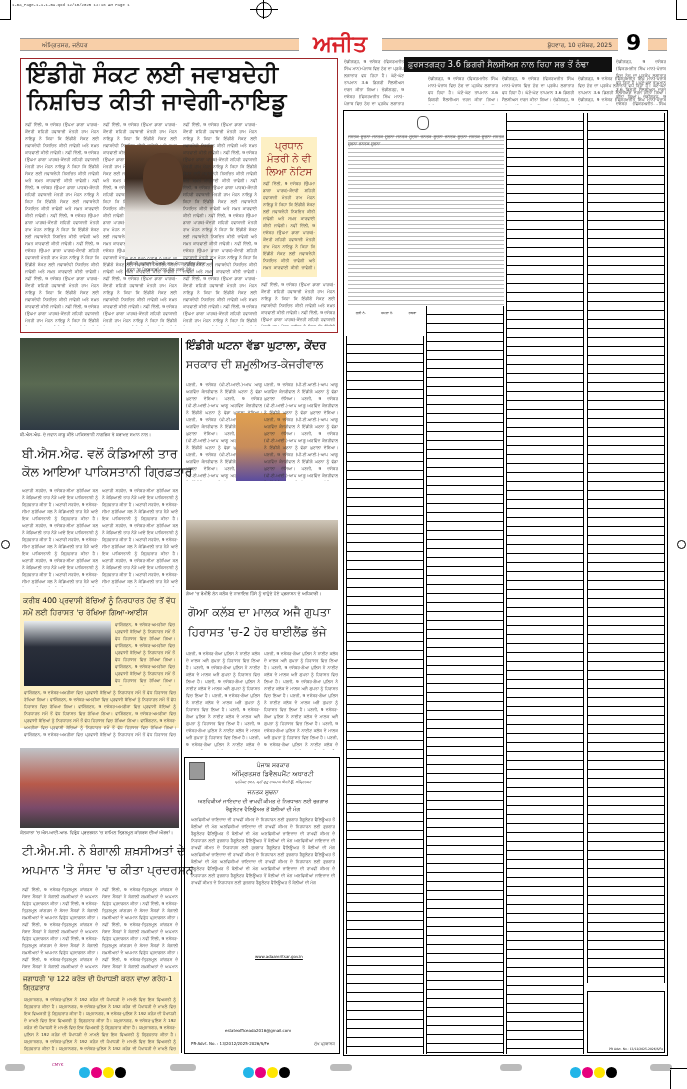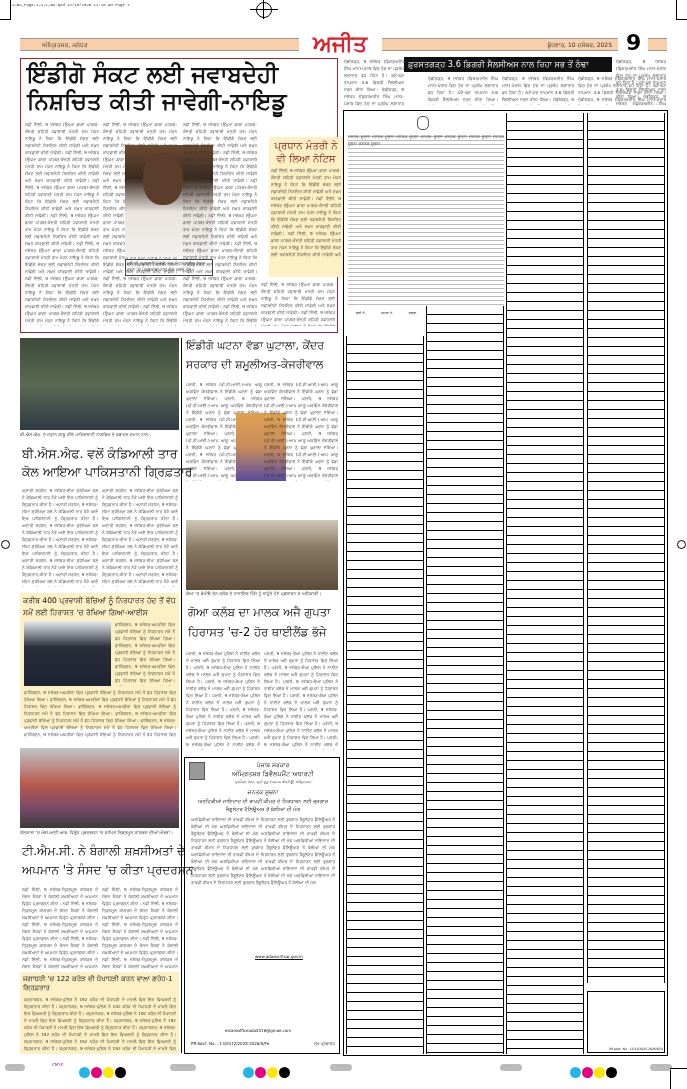--- a/index.html
+++ b/index.html
@@ -46,21 +46,21 @@
 <div class="abs headline-box" style="left:20px;top:58px;width:318px;height:275px;">
   <div class="hl" style="position:absolute;left:6px;top:29px;font-size:23px;">ਨਿਸ਼ਚਿਤ ਕੀਤੀ ਜਾਵੇਗੀ-ਨਾਇਡੂ</div>
   <div class="hl" style="position:absolute;left:6px;top:2px;font-size:23px;">ਇੰਡੀਗੋ ਸੰਕਟ ਲਈ ਜਵਾਬਦੇਹੀ</div>
   <div class="body-text" style="position:absolute;left:4px;top:62px;width:74px;height:205px;">ਨਵੀਂ ਦਿੱਲੀ, 9 ਦਸੰਬਰ (ਉਪਮਾ ਡਾਗਾ ਪਾਰਥ)-ਕੇਂਦਰੀ ਸ਼ਹਿਰੀ ਹਵਾਬਾਜ਼ੀ ਮੰਤਰੀ ਰਾਮ ਮੋਹਨ ਨਾਇਡੂ ਨੇ ਕਿਹਾ ਕਿ ਇੰਡੀਗੋ ਸੰਕਟ ਲਈ ਜਵਾਬਦੇਹੀ ਨਿਸ਼ਚਿਤ ਕੀਤੀ ਜਾਵੇਗੀ ਅਤੇ ਸਖ਼ਤ ਕਾਰਵਾਈ ਕੀਤੀ ਜਾਵੇਗੀ। ਨਵੀਂ ਦਿੱਲੀ, 9 ਦਸੰਬਰ (ਉਪਮਾ ਡਾਗਾ ਪਾਰਥ)-ਕੇਂਦਰੀ ਸ਼ਹਿਰੀ ਹਵਾਬਾਜ਼ੀ ਮੰਤਰੀ ਰਾਮ ਮੋਹਨ ਨਾਇਡੂ ਨੇ ਕਿਹਾ ਕਿ ਇੰਡੀਗੋ ਸੰਕਟ ਲਈ ਜਵਾਬਦੇਹੀ ਨਿਸ਼ਚਿਤ ਕੀਤੀ ਜਾਵੇਗੀ ਅਤੇ ਸਖ਼ਤ ਕਾਰਵਾਈ ਕੀਤੀ ਜਾਵੇਗੀ। ਨਵੀਂ ਦਿੱਲੀ, 9 ਦਸੰਬਰ (ਉਪਮਾ ਡਾਗਾ ਪਾਰਥ)-ਕੇਂਦਰੀ ਸ਼ਹਿਰੀ ਹਵਾਬਾਜ਼ੀ ਮੰਤਰੀ ਰਾਮ ਮੋਹਨ ਨਾਇਡੂ ਨੇ ਕਿਹਾ ਕਿ ਇੰਡੀਗੋ ਸੰਕਟ ਲਈ ਜਵਾਬਦੇਹੀ ਨਿਸ਼ਚਿਤ ਕੀਤੀ ਜਾਵੇਗੀ ਅਤੇ ਸਖ਼ਤ ਕਾਰਵਾਈ ਕੀਤੀ ਜਾਵੇਗੀ। ਨਵੀਂ ਦਿੱਲੀ, 9 ਦਸੰਬਰ (ਉਪਮਾ ਡਾਗਾ ਪਾਰਥ)-ਕੇਂਦਰੀ ਸ਼ਹਿਰੀ ਹਵਾਬਾਜ਼ੀ ਮੰਤਰੀ ਰਾਮ ਮੋਹਨ ਨਾਇਡੂ ਨੇ ਕਿਹਾ ਕਿ ਇੰਡੀਗੋ ਸੰਕਟ ਲਈ ਜਵਾਬਦੇਹੀ ਨਿਸ਼ਚਿਤ ਕੀਤੀ ਜਾਵੇਗੀ ਅਤੇ ਸਖ਼ਤ ਕਾਰਵਾਈ ਕੀਤੀ ਜਾਵੇਗੀ। ਨਵੀਂ ਦਿੱਲੀ, 9 ਦਸੰਬਰ (ਉਪਮਾ ਡਾਗਾ ਪਾਰਥ)-ਕੇਂਦਰੀ ਸ਼ਹਿਰੀ ਹਵਾਬਾਜ਼ੀ ਮੰਤਰੀ ਰਾਮ ਮੋਹਨ ਨਾਇਡੂ ਨੇ ਕਿਹਾ ਕਿ ਇੰਡੀਗੋ ਸੰਕਟ ਲਈ ਜਵਾਬਦੇਹੀ ਨਿਸ਼ਚਿਤ ਕੀਤੀ ਜਾਵੇਗੀ ਅਤੇ ਸਖ਼ਤ ਕਾਰਵਾਈ ਕੀਤੀ ਜਾਵੇਗੀ। ਨਵੀਂ ਦਿੱਲੀ, 9 ਦਸੰਬਰ (ਉਪਮਾ ਡਾਗਾ ਪਾਰਥ)-ਕੇਂਦਰੀ ਸ਼ਹਿਰੀ ਹਵਾਬਾਜ਼ੀ ਮੰਤਰੀ ਰਾਮ ਮੋਹਨ ਨਾਇਡੂ ਨੇ ਕਿਹਾ ਕਿ ਇੰਡੀਗੋ ਸੰਕਟ ਲਈ ਜਵਾਬਦੇਹੀ ਨਿਸ਼ਚਿਤ ਕੀਤੀ ਜਾਵੇਗੀ ਅਤੇ ਸਖ਼ਤ ਕਾਰਵਾਈ ਕੀਤੀ ਜਾਵੇਗੀ। ਨਵੀਂ ਦਿੱਲੀ, 9 ਦਸੰਬਰ (ਉਪਮਾ ਡਾਗਾ ਪਾਰਥ)-ਕੇਂਦਰੀ ਸ਼ਹਿਰੀ ਹਵਾਬਾਜ਼ੀ ਮੰਤਰੀ ਰਾਮ ਮੋਹਨ ਨਾਇਡੂ ਨੇ ਕਿਹਾ ਕਿ ਇੰਡੀਗੋ ਸੰਕਟ ਲਈ ਜਵਾਬਦੇਹੀ ਨਿਸ਼ਚਿਤ ਕੀਤੀ ਜਾਵੇਗੀ ਅਤੇ ਸਖ਼ਤ ਕਾਰਵਾਈ ਕੀਤੀ ਜਾਵੇਗੀ। ਨਵੀਂ ਦਿੱਲੀ, 9 ਦਸੰਬਰ (ਉਪਮਾ ਡਾਗਾ ਪਾਰਥ)-ਕੇਂਦਰੀ ਸ਼ਹਿਰੀ ਹਵਾਬਾਜ਼ੀ ਮੰਤਰੀ ਰਾਮ ਮੋਹਨ ਨਾਇਡੂ ਨੇ ਕਿਹਾ ਕਿ ਇੰਡੀਗੋ ਸੰਕਟ ਲਈ ਜਵਾਬਦੇਹੀ ਨਿਸ਼ਚਿਤ ਕੀਤੀ ਜਾਵੇਗੀ ਅਤੇ ਸਖ਼ਤ ਕਾਰਵਾਈ ਕੀਤੀ ਜਾਵੇਗੀ। </div>
   <div class="body-text" style="position:absolute;left:82px;top:62px;width:74px;height:205px;">ਨਵੀਂ ਦਿੱਲੀ, 9 ਦਸੰਬਰ (ਉਪਮਾ ਡਾਗਾ ਪਾਰਥ)-ਕੇਂਦਰੀ ਸ਼ਹਿਰੀ ਹਵਾਬਾਜ਼ੀ ਮੰਤਰੀ ਰਾਮ ਮੋਹਨ ਨਾਇਡੂ ਨੇ ਕਿਹਾ ਕਿ ਇੰਡੀਗੋ ਸੰਕਟ ਲਈ ਜਵਾਬਦੇਹੀ ਨਿਸ਼ਚਿਤ ਕੀਤੀ ਜਾਵੇਗੀ ਅਤੇ ਸਖ਼ਤ ਕਾਰਵਾਈ ਕੀਤੀ ਜਾਵੇਗੀ। ਨਵੀਂ ਦਿੱਲੀ, 9 ਦਸੰਬਰ (ਉਪਮਾ ਡਾਗਾ ਪਾਰਥ)-ਕੇਂਦਰੀ ਸ਼ਹਿਰੀ ਹਵਾਬਾਜ਼ੀ ਮੰਤਰੀ ਰਾਮ ਮੋਹਨ ਨਾਇਡੂ ਨੇ ਕਿਹਾ ਕਿ ਇੰਡੀਗੋ ਸੰਕਟ ਲਈ ਜਵਾਬਦੇਹੀ ਨਿਸ਼ਚਿਤ ਕੀਤੀ ਜਾਵੇਗੀ ਅਤੇ ਸਖ਼ਤ ਕਾਰਵਾਈ ਕੀਤੀ ਜਾਵੇਗੀ। ਨਵੀਂ ਦਿੱਲੀ, 9 ਦਸੰਬਰ (ਉਪਮਾ ਡਾਗਾ ਪਾਰਥ)-ਕੇਂਦਰੀ ਸ਼ਹਿਰੀ ਹਵਾਬਾਜ਼ੀ ਮੰਤਰੀ ਰਾਮ ਮੋਹਨ ਨਾਇਡੂ ਨੇ ਕਿਹਾ ਕਿ ਇੰਡੀਗੋ ਸੰਕਟ ਲਈ ਜਵਾਬਦੇਹੀ ਨਿਸ਼ਚਿਤ ਕੀਤੀ ਜਾਵੇਗੀ ਅਤੇ ਸਖ਼ਤ ਕਾਰਵਾਈ ਕੀਤੀ ਜਾਵੇਗੀ। ਨਵੀਂ ਦਿੱਲੀ, 9 ਦਸੰਬਰ (ਉਪਮਾ ਡਾਗਾ ਪਾਰਥ)-ਕੇਂਦਰੀ ਸ਼ਹਿਰੀ ਹਵਾਬਾਜ਼ੀ ਮੰਤਰੀ ਰਾਮ ਮੋਹਨ ਨਾਇਡੂ ਨੇ ਕਿਹਾ ਕਿ ਇੰਡੀਗੋ ਸੰਕਟ ਲਈ ਜਵਾਬਦੇਹੀ ਨਿਸ਼ਚਿਤ ਕੀਤੀ ਜਾਵੇਗੀ ਅਤੇ ਸਖ਼ਤ ਕਾਰਵਾਈ ਕੀਤੀ ਜਾਵੇਗੀ। ਨਵੀਂ ਦਿੱਲੀ, 9 ਦਸੰਬਰ (ਉਪਮਾ ਡਾਗਾ ਪਾਰਥ)-ਕੇਂਦਰੀ ਸ਼ਹਿਰੀ ਹਵਾਬਾਜ਼ੀ ਮੰਤਰੀ ਰਾਮ ਮੋਹਨ ਨਾਇਡੂ ਨੇ ਕਿਹਾ ਕਿ ਇੰਡੀਗੋ ਸੰਕਟ ਲਈ ਜਵਾਬਦੇਹੀ ਨਿਸ਼ਚਿਤ ਕੀਤੀ ਜਾਵੇਗੀ ਅਤੇ ਸਖ਼ਤ ਕਾਰਵਾਈ ਕੀਤੀ ਜਾਵੇਗੀ। ਨਵੀਂ ਦਿੱਲੀ, 9 ਦਸੰਬਰ (ਉਪਮਾ ਡਾਗਾ ਪਾਰਥ)-ਕੇਂਦਰੀ ਸ਼ਹਿਰੀ ਹਵਾਬਾਜ਼ੀ ਮੰਤਰੀ ਰਾਮ ਮੋਹਨ ਨਾਇਡੂ ਨੇ ਕਿਹਾ ਕਿ ਇੰਡੀਗੋ ਸੰਕਟ ਲਈ ਜਵਾਬਦੇਹੀ ਨਿਸ਼ਚਿਤ ਕੀਤੀ ਜਾਵੇਗੀ ਅਤੇ ਸਖ਼ਤ ਕਾਰਵਾਈ ਕੀਤੀ ਜਾਵੇਗੀ। ਨਵੀਂ ਦਿੱਲੀ, 9 ਦਸੰਬਰ (ਉਪਮਾ ਡਾਗਾ ਪਾਰਥ)-ਕੇਂਦਰੀ ਸ਼ਹਿਰੀ ਹਵਾਬਾਜ਼ੀ ਮੰਤਰੀ ਰਾਮ ਮੋਹਨ ਨਾਇਡੂ ਨੇ ਕਿਹਾ ਕਿ ਇੰਡੀਗੋ ਸੰਕਟ ਲਈ ਜਵਾਬਦੇਹੀ ਨਿਸ਼ਚਿਤ ਕੀਤੀ ਜਾਵੇਗੀ ਅਤੇ ਸਖ਼ਤ ਕਾਰਵਾਈ ਕੀਤੀ ਜਾਵੇਗੀ। ਨਵੀਂ ਦਿੱਲੀ, 9 ਦਸੰਬਰ (ਉਪਮਾ ਡਾਗਾ ਪਾਰਥ)-ਕੇਂਦਰੀ ਸ਼ਹਿਰੀ ਹਵਾਬਾਜ਼ੀ ਮੰਤਰੀ ਰਾਮ ਮੋਹਨ ਨਾਇਡੂ ਨੇ ਕਿਹਾ ਕਿ ਇੰਡੀਗੋ ਸੰਕਟ ਲਈ ਜਵਾਬਦੇਹੀ ਨਿਸ਼ਚਿਤ ਕੀਤੀ ਜਾਵੇਗੀ ਅਤੇ ਸਖ਼ਤ ਕਾਰਵਾਈ ਕੀਤੀ ਜਾਵੇਗੀ। </div>
   <div class="photo" style="position:absolute;left:104px;top:86px;width:88px;height:112px;background:linear-gradient(180deg,#6b4a32 0%,#3a2a20 30%,#e8e4df 60%,#f3f1ee 100%);">
     <div style="position:absolute;left:18px;top:8px;width:40px;height:52px;border-radius:45%;background:#5a3d2a;"></div>
   </div>
   <div class="caption" style="position:absolute;left:104px;top:200px;width:88px;border:1px solid #444;padding:1px;">ਸ਼ਹਿਰੀ ਹਵਾਬਾਜ਼ੀ ਮੰਤਰੀ ਰਾਮ ਮੋਹਨ ਨਾਇਡੂ ਸੰਸਦ ਭਵਨ 'ਚ ਪੱਤਰਕਾਰਾਂ ਨਾਲ ਗੱਲ ਕਰਦੇ ਹੋਏ।</div>
   <div class="body-text" style="position:absolute;left:162px;top:62px;width:74px;height:205px;">ਨਵੀਂ ਦਿੱਲੀ, 9 ਦਸੰਬਰ (ਉਪਮਾ ਡਾਗਾ ਪਾਰਥ)-ਕੇਂਦਰੀ ਸ਼ਹਿਰੀ ਹਵਾਬਾਜ਼ੀ ਮੰਤਰੀ ਰਾਮ ਮੋਹਨ ਨਾਇਡੂ ਨੇ ਕਿਹਾ ਕਿ ਇੰਡੀਗੋ ਸੰਕਟ ਲਈ ਜਵਾਬਦੇਹੀ ਨਿਸ਼ਚਿਤ ਕੀਤੀ ਜਾਵੇਗੀ ਅਤੇ ਸਖ਼ਤ ਕਾਰਵਾਈ ਕੀਤੀ ਜਾਵੇਗੀ। ਨਵੀਂ ਦਿੱਲੀ, 9 ਦਸੰਬਰ (ਉਪਮਾ ਡਾਗਾ ਪਾਰਥ)-ਕੇਂਦਰੀ ਸ਼ਹਿਰੀ ਹਵਾਬਾਜ਼ੀ ਮੰਤਰੀ ਰਾਮ ਮੋਹਨ ਨਾਇਡੂ ਨੇ ਕਿਹਾ ਕਿ ਇੰਡੀਗੋ ਸੰਕਟ ਲਈ ਜਵਾਬਦੇਹੀ ਨਿਸ਼ਚਿਤ ਕੀਤੀ ਜਾਵੇਗੀ ਅਤੇ ਸਖ਼ਤ ਕਾਰਵਾਈ ਕੀਤੀ ਜਾਵੇਗੀ। ਨਵੀਂ ਦਿੱਲੀ, 9 ਦਸੰਬਰ (ਉਪਮਾ ਡਾਗਾ ਪਾਰਥ)-ਕੇਂਦਰੀ ਸ਼ਹਿਰੀ ਹਵਾਬਾਜ਼ੀ ਮੰਤਰੀ ਰਾਮ ਮੋਹਨ ਨਾਇਡੂ ਨੇ ਕਿਹਾ ਕਿ ਇੰਡੀਗੋ ਸੰਕਟ ਲਈ ਜਵਾਬਦੇਹੀ ਨਿਸ਼ਚਿਤ ਕੀਤੀ ਜਾਵੇਗੀ ਅਤੇ ਸਖ਼ਤ ਕਾਰਵਾਈ ਕੀਤੀ ਜਾਵੇਗੀ। ਨਵੀਂ ਦਿੱਲੀ, 9 ਦਸੰਬਰ (ਉਪਮਾ ਡਾਗਾ ਪਾਰਥ)-ਕੇਂਦਰੀ ਸ਼ਹਿਰੀ ਹਵਾਬਾਜ਼ੀ ਮੰਤਰੀ ਰਾਮ ਮੋਹਨ ਨਾਇਡੂ ਨੇ ਕਿਹਾ ਕਿ ਇੰਡੀਗੋ ਸੰਕਟ ਲਈ ਜਵਾਬਦੇਹੀ ਨਿਸ਼ਚਿਤ ਕੀਤੀ ਜਾਵੇਗੀ ਅਤੇ ਸਖ਼ਤ ਕਾਰਵਾਈ ਕੀਤੀ ਜਾਵੇਗੀ। ਨਵੀਂ ਦਿੱਲੀ, 9 ਦਸੰਬਰ (ਉਪਮਾ ਡਾਗਾ ਪਾਰਥ)-ਕੇਂਦਰੀ ਸ਼ਹਿਰੀ ਹਵਾਬਾਜ਼ੀ ਮੰਤਰੀ ਰਾਮ ਮੋਹਨ ਨਾਇਡੂ ਨੇ ਕਿਹਾ ਕਿ ਇੰਡੀਗੋ ਸੰਕਟ ਲਈ ਜਵਾਬਦੇਹੀ ਨਿਸ਼ਚਿਤ ਕੀਤੀ ਜਾਵੇਗੀ ਅਤੇ ਸਖ਼ਤ ਕਾਰਵਾਈ ਕੀਤੀ ਜਾਵੇਗੀ। ਨਵੀਂ ਦਿੱਲੀ, 9 ਦਸੰਬਰ (ਉਪਮਾ ਡਾਗਾ ਪਾਰਥ)-ਕੇਂਦਰੀ ਸ਼ਹਿਰੀ ਹਵਾਬਾਜ਼ੀ ਮੰਤਰੀ ਰਾਮ ਮੋਹਨ ਨਾਇਡੂ ਨੇ ਕਿਹਾ ਕਿ ਇੰਡੀਗੋ ਸੰਕਟ ਲਈ ਜਵਾਬਦੇਹੀ ਨਿਸ਼ਚਿਤ ਕੀਤੀ ਜਾਵੇਗੀ ਅਤੇ ਸਖ਼ਤ ਕਾਰਵਾਈ ਕੀਤੀ ਜਾਵੇਗੀ। ਨਵੀਂ ਦਿੱਲੀ, 9 ਦਸੰਬਰ (ਉਪਮਾ ਡਾਗਾ ਪਾਰਥ)-ਕੇਂਦਰੀ ਸ਼ਹਿਰੀ ਹਵਾਬਾਜ਼ੀ ਮੰਤਰੀ ਰਾਮ ਮੋਹਨ ਨਾਇਡੂ ਨੇ ਕਿਹਾ ਕਿ ਇੰਡੀਗੋ ਸੰਕਟ ਲਈ ਜਵਾਬਦੇਹੀ ਨਿਸ਼ਚਿਤ ਕੀਤੀ ਜਾਵੇਗੀ ਅਤੇ ਸਖ਼ਤ ਕਾਰਵਾਈ ਕੀਤੀ ਜਾਵੇਗੀ। ਨਵੀਂ ਦਿੱਲੀ, 9 ਦਸੰਬਰ (ਉਪਮਾ ਡਾਗਾ ਪਾਰਥ)-ਕੇਂਦਰੀ ਸ਼ਹਿਰੀ ਹਵਾਬਾਜ਼ੀ ਮੰਤਰੀ ਰਾਮ ਮੋਹਨ ਨਾਇਡੂ ਨੇ ਕਿਹਾ ਕਿ ਇੰਡੀਗੋ ਸੰਕਟ ਲਈ ਜਵਾਬਦੇਹੀ ਨਿਸ਼ਚਿਤ ਕੀਤੀ ਜਾਵੇਗੀ ਅਤੇ ਸਖ਼ਤ ਕਾਰਵਾਈ ਕੀਤੀ ਜਾਵੇਗੀ। </div>
-  <div class="yellow-box" style="position:absolute;left:248px;top:78px;width:74px;height:140px;padding:2px;">
+  <div class="yellow-box" style="position:absolute;left:240px;top:78px;width:56px;height:140px;padding:2px;">
     <div class="hl" style="font-size:10px;font-weight:normal;text-align:center;color:#8a1a1a;line-height:13px;">ਪ੍ਰਧਾਨ ਮੰਤਰੀ ਨੇ ਵੀ ਲਿਆ ਨੋਟਿਸ</div>
     <div class="body-text" style="height:90px;margin-top:2px;">ਨਵੀਂ ਦਿੱਲੀ, 9 ਦਸੰਬਰ (ਉਪਮਾ ਡਾਗਾ ਪਾਰਥ)-ਕੇਂਦਰੀ ਸ਼ਹਿਰੀ ਹਵਾਬਾਜ਼ੀ ਮੰਤਰੀ ਰਾਮ ਮੋਹਨ ਨਾਇਡੂ ਨੇ ਕਿਹਾ ਕਿ ਇੰਡੀਗੋ ਸੰਕਟ ਲਈ ਜਵਾਬਦੇਹੀ ਨਿਸ਼ਚਿਤ ਕੀਤੀ ਜਾਵੇਗੀ ਅਤੇ ਸਖ਼ਤ ਕਾਰਵਾਈ ਕੀਤੀ ਜਾਵੇਗੀ। ਨਵੀਂ ਦਿੱਲੀ, 9 ਦਸੰਬਰ (ਉਪਮਾ ਡਾਗਾ ਪਾਰਥ)-ਕੇਂਦਰੀ ਸ਼ਹਿਰੀ ਹਵਾਬਾਜ਼ੀ ਮੰਤਰੀ ਰਾਮ ਮੋਹਨ ਨਾਇਡੂ ਨੇ ਕਿਹਾ ਕਿ ਇੰਡੀਗੋ ਸੰਕਟ ਲਈ ਜਵਾਬਦੇਹੀ ਨਿਸ਼ਚਿਤ ਕੀਤੀ ਜਾਵੇਗੀ ਅਤੇ ਸਖ਼ਤ ਕਾਰਵਾਈ ਕੀਤੀ ਜਾਵੇਗੀ। ਨਵੀਂ ਦਿੱਲੀ, 9 ਦਸੰਬਰ (ਉਪਮਾ ਡਾਗਾ ਪਾਰਥ)-ਕੇਂਦਰੀ ਸ਼ਹਿਰੀ ਹਵਾਬਾਜ਼ੀ ਮੰਤਰੀ ਰਾਮ ਮੋਹਨ ਨਾਇਡੂ ਨੇ ਕਿਹਾ ਕਿ ਇੰਡੀਗੋ ਸੰਕਟ ਲਈ ਜਵਾਬਦੇਹੀ ਨਿਸ਼ਚਿਤ ਕੀਤੀ ਜਾਵੇਗੀ ਅਤੇ ਸਖ਼ਤ ਕਾਰਵਾਈ ਕੀਤੀ ਜਾਵੇਗੀ। ਨਵੀਂ ਦਿੱਲੀ, 9 ਦਸੰਬਰ (ਉਪਮਾ ਡਾਗਾ ਪਾਰਥ)-ਕੇਂਦਰੀ ਸ਼ਹਿਰੀ ਹਵਾਬਾਜ਼ੀ ਮੰਤਰੀ ਰਾਮ ਮੋਹਨ ਨਾਇਡੂ ਨੇ ਕਿਹਾ ਕਿ ਇੰਡੀਗੋ ਸੰਕਟ ਲਈ ਜਵਾਬਦੇਹੀ ਨਿਸ਼ਚਿਤ ਕੀਤੀ ਜਾਵੇਗੀ ਅਤੇ ਸਖ਼ਤ ਕਾਰਵਾਈ ਕੀਤੀ ਜਾਵੇਗੀ। ਨਵੀਂ ਦਿੱਲੀ, 9 ਦਸੰਬਰ (ਉਪਮਾ ਡਾਗਾ ਪਾਰਥ)-ਕੇਂਦਰੀ ਸ਼ਹਿਰੀ ਹਵਾਬਾਜ਼ੀ ਮੰਤਰੀ ਰਾਮ ਮੋਹਨ ਨਾਇਡੂ ਨੇ ਕਿਹਾ ਕਿ ਇੰਡੀਗੋ ਸੰਕਟ ਲਈ ਜਵਾਬਦੇਹੀ ਨਿਸ਼ਚਿਤ ਕੀਤੀ ਜਾਵੇਗੀ ਅਤੇ ਸਖ਼ਤ ਕਾਰਵਾਈ ਕੀਤੀ ਜਾਵੇਗੀ। ਨਵੀਂ ਦਿੱਲੀ, 9 ਦਸੰਬਰ (ਉਪਮਾ ਡਾਗਾ ਪਾਰਥ)-ਕੇਂਦਰੀ ਸ਼ਹਿਰੀ ਹਵਾਬਾਜ਼ੀ ਮੰਤਰੀ ਰਾਮ ਮੋਹਨ ਨਾਇਡੂ ਨੇ ਕਿਹਾ ਕਿ ਇੰਡੀਗੋ ਸੰਕਟ ਲਈ ਜਵਾਬਦੇਹੀ ਨਿਸ਼ਚਿਤ ਕੀਤੀ ਜਾਵੇਗੀ ਅਤੇ ਸਖ਼ਤ ਕਾਰਵਾਈ ਕੀਤੀ ਜਾਵੇਗੀ। ਨਵੀਂ ਦਿੱਲੀ, 9 ਦਸੰਬਰ (ਉਪਮਾ ਡਾਗਾ ਪਾਰਥ)-ਕੇਂਦਰੀ ਸ਼ਹਿਰੀ ਹਵਾਬਾਜ਼ੀ ਮੰਤਰੀ ਰਾਮ ਮੋਹਨ ਨਾਇਡੂ ਨੇ ਕਿਹਾ ਕਿ ਇੰਡੀਗੋ ਸੰਕਟ ਲਈ ਜਵਾਬਦੇਹੀ ਨਿਸ਼ਚਿਤ ਕੀਤੀ ਜਾਵੇਗੀ ਅਤੇ ਸਖ਼ਤ ਕਾਰਵਾਈ ਕੀਤੀ ਜਾਵੇਗੀ। ਨਵੀਂ ਦਿੱਲੀ, 9 ਦਸੰਬਰ (ਉਪਮਾ ਡਾਗਾ ਪਾਰਥ)-ਕੇਂਦਰੀ ਸ਼ਹਿਰੀ ਹਵਾਬਾਜ਼ੀ ਮੰਤਰੀ ਰਾਮ ਮੋਹਨ ਨਾਇਡੂ ਨੇ ਕਿਹਾ ਕਿ ਇੰਡੀਗੋ ਸੰਕਟ ਲਈ ਜਵਾਬਦੇਹੀ ਨਿਸ਼ਚਿਤ ਕੀਤੀ ਜਾਵੇਗੀ ਅਤੇ ਸਖ਼ਤ ਕਾਰਵਾਈ ਕੀਤੀ ਜਾਵੇਗੀ। </div>
   </div>
   <div class="body-text" style="position:absolute;left:240px;top:222px;width:74px;height:45px;">ਨਵੀਂ ਦਿੱਲੀ, 9 ਦਸੰਬਰ (ਉਪਮਾ ਡਾਗਾ ਪਾਰਥ)-ਕੇਂਦਰੀ ਸ਼ਹਿਰੀ ਹਵਾਬਾਜ਼ੀ ਮੰਤਰੀ ਰਾਮ ਮੋਹਨ ਨਾਇਡੂ ਨੇ ਕਿਹਾ ਕਿ ਇੰਡੀਗੋ ਸੰਕਟ ਲਈ ਜਵਾਬਦੇਹੀ ਨਿਸ਼ਚਿਤ ਕੀਤੀ ਜਾਵੇਗੀ ਅਤੇ ਸਖ਼ਤ ਕਾਰਵਾਈ ਕੀਤੀ ਜਾਵੇਗੀ। ਨਵੀਂ ਦਿੱਲੀ, 9 ਦਸੰਬਰ (ਉਪਮਾ ਡਾਗਾ ਪਾਰਥ)-ਕੇਂਦਰੀ ਸ਼ਹਿਰੀ ਹਵਾਬਾਜ਼ੀ ਮੰਤਰੀ ਰਾਮ ਮੋਹਨ ਨਾਇਡੂ ਨੇ ਕਿਹਾ ਕਿ ਇੰਡੀਗੋ ਸੰਕਟ ਲਈ ਜਵਾਬਦੇਹੀ ਨਿਸ਼ਚਿਤ ਕੀਤੀ ਜਾਵੇਗੀ ਅਤੇ ਸਖ਼ਤ ਕਾਰਵਾਈ ਕੀਤੀ ਜਾਵੇਗੀ। ਨਵੀਂ ਦਿੱਲੀ, 9 ਦਸੰਬਰ (ਉਪਮਾ ਡਾਗਾ ਪਾਰਥ)-ਕੇਂਦਰੀ ਸ਼ਹਿਰੀ ਹਵਾਬਾਜ਼ੀ ਮੰਤਰੀ ਰਾਮ ਮੋਹਨ ਨਾਇਡੂ ਨੇ ਕਿਹਾ ਕਿ ਇੰਡੀਗੋ ਸੰਕਟ ਲਈ ਜਵਾਬਦੇਹੀ ਨਿਸ਼ਚਿਤ ਕੀਤੀ ਜਾਵੇਗੀ ਅਤੇ ਸਖ਼ਤ ਕਾਰਵਾਈ ਕੀਤੀ ਜਾਵੇਗੀ। ਨਵੀਂ ਦਿੱਲੀ, 9 ਦਸੰਬਰ (ਉਪਮਾ ਡਾਗਾ ਪਾਰਥ)-ਕੇਂਦਰੀ ਸ਼ਹਿਰੀ ਹਵਾਬਾਜ਼ੀ ਮੰਤਰੀ ਰਾਮ ਮੋਹਨ ਨਾਇਡੂ ਨੇ ਕਿਹਾ ਕਿ ਇੰਡੀਗੋ ਸੰਕਟ ਲਈ ਜਵਾਬਦੇਹੀ ਨਿਸ਼ਚਿਤ ਕੀਤੀ ਜਾਵੇਗੀ ਅਤੇ ਸਖ਼ਤ ਕਾਰਵਾਈ ਕੀਤੀ ਜਾਵੇਗੀ। ਨਵੀਂ ਦਿੱਲੀ, 9 ਦਸੰਬਰ (ਉਪਮਾ ਡਾਗਾ ਪਾਰਥ)-ਕੇਂਦਰੀ ਸ਼ਹਿਰੀ ਹਵਾਬਾਜ਼ੀ ਮੰਤਰੀ ਰਾਮ ਮੋਹਨ ਨਾਇਡੂ ਨੇ ਕਿਹਾ ਕਿ ਇੰਡੀਗੋ ਸੰਕਟ ਲਈ ਜਵਾਬਦੇਹੀ ਨਿਸ਼ਚਿਤ ਕੀਤੀ ਜਾਵੇਗੀ ਅਤੇ ਸਖ਼ਤ ਕਾਰਵਾਈ ਕੀਤੀ ਜਾਵੇਗੀ। ਨਵੀਂ ਦਿੱਲੀ, 9 ਦਸੰਬਰ (ਉਪਮਾ ਡਾਗਾ ਪਾਰਥ)-ਕੇਂਦਰੀ ਸ਼ਹਿਰੀ ਹਵਾਬਾਜ਼ੀ ਮੰਤਰੀ ਰਾਮ ਮੋਹਨ ਨਾਇਡੂ ਨੇ ਕਿਹਾ ਕਿ ਇੰਡੀਗੋ ਸੰਕਟ ਲਈ ਜਵਾਬਦੇਹੀ ਨਿਸ਼ਚਿਤ ਕੀਤੀ ਜਾਵੇਗੀ ਅਤੇ ਸਖ਼ਤ ਕਾਰਵਾਈ ਕੀਤੀ ਜਾਵੇਗੀ। ਨਵੀਂ ਦਿੱਲੀ, 9 ਦਸੰਬਰ (ਉਪਮਾ ਡਾਗਾ ਪਾਰਥ)-ਕੇਂਦਰੀ ਸ਼ਹਿਰੀ ਹਵਾਬਾਜ਼ੀ ਮੰਤਰੀ ਰਾਮ ਮੋਹਨ ਨਾਇਡੂ ਨੇ ਕਿਹਾ ਕਿ ਇੰਡੀਗੋ ਸੰਕਟ ਲਈ ਜਵਾਬਦੇਹੀ ਨਿਸ਼ਚਿਤ ਕੀਤੀ ਜਾਵੇਗੀ ਅਤੇ ਸਖ਼ਤ ਕਾਰਵਾਈ ਕੀਤੀ ਜਾਵੇਗੀ। ਨਵੀਂ ਦਿੱਲੀ, 9 ਦਸੰਬਰ (ਉਪਮਾ ਡਾਗਾ ਪਾਰਥ)-ਕੇਂਦਰੀ ਸ਼ਹਿਰੀ ਹਵਾਬਾਜ਼ੀ ਮੰਤਰੀ ਰਾਮ ਮੋਹਨ ਨਾਇਡੂ ਨੇ ਕਿਹਾ ਕਿ ਇੰਡੀਗੋ ਸੰਕਟ ਲਈ ਜਵਾਬਦੇਹੀ ਨਿਸ਼ਚਿਤ ਕੀਤੀ ਜਾਵੇਗੀ ਅਤੇ ਸਖ਼ਤ ਕਾਰਵਾਈ ਕੀਤੀ ਜਾਵੇਗੀ। </div>
 </div>
 
 <div class="abs photo" style="left:20px;top:338px;width:159px;height:92px;background:linear-gradient(180deg,#3d4a3a 0%,#5a6a52 50%,#2f3a44 100%);"></div>
 <div class="abs caption" style="left:20px;top:432px;width:159px;">ਬੀ.ਐਸ.ਐਫ. ਦੇ ਜਵਾਨ ਕਾਬੂ ਕੀਤੇ ਪਾਕਿਸਤਾਨੀ ਨਾਗਰਿਕ ਤੇ ਬਰਾਮਦ ਸਮਾਨ ਨਾਲ।</div>
 <div class="abs hl" style="left:22px;top:447px;font-size:12.5px;font-weight:normal;">ਬੀ.ਐਸ.ਐਫ. ਵਲੋਂ ਕੰਡਿਆਲੀ ਤਾਰ</div>
 <div class="abs hl" style="left:22px;top:465px;font-size:12.5px;font-weight:normal;">ਕੋਲ ਆਇਆ ਪਾਕਿਸਤਾਨੀ ਗ੍ਰਿਫ਼ਤਾਰ</div>
@@ -81,21 +81,21 @@
 <div class="abs body-text" style="left:22px;top:886px;width:76px;height:84px;">ਨਵੀਂ ਦਿੱਲੀ, 9 ਦਸੰਬਰ-ਤ੍ਰਿਣਮੂਲ ਕਾਂਗਰਸ ਦੇ ਸੰਸਦ ਮੈਂਬਰਾਂ ਨੇ ਬੰਗਾਲੀ ਸ਼ਖ਼ਸੀਅਤਾਂ ਦੇ ਅਪਮਾਨ ਵਿਰੁੱਧ ਪ੍ਰਦਰਸ਼ਨ ਕੀਤਾ। ਨਵੀਂ ਦਿੱਲੀ, 9 ਦਸੰਬਰ-ਤ੍ਰਿਣਮੂਲ ਕਾਂਗਰਸ ਦੇ ਸੰਸਦ ਮੈਂਬਰਾਂ ਨੇ ਬੰਗਾਲੀ ਸ਼ਖ਼ਸੀਅਤਾਂ ਦੇ ਅਪਮਾਨ ਵਿਰੁੱਧ ਪ੍ਰਦਰਸ਼ਨ ਕੀਤਾ। ਨਵੀਂ ਦਿੱਲੀ, 9 ਦਸੰਬਰ-ਤ੍ਰਿਣਮੂਲ ਕਾਂਗਰਸ ਦੇ ਸੰਸਦ ਮੈਂਬਰਾਂ ਨੇ ਬੰਗਾਲੀ ਸ਼ਖ਼ਸੀਅਤਾਂ ਦੇ ਅਪਮਾਨ ਵਿਰੁੱਧ ਪ੍ਰਦਰਸ਼ਨ ਕੀਤਾ। ਨਵੀਂ ਦਿੱਲੀ, 9 ਦਸੰਬਰ-ਤ੍ਰਿਣਮੂਲ ਕਾਂਗਰਸ ਦੇ ਸੰਸਦ ਮੈਂਬਰਾਂ ਨੇ ਬੰਗਾਲੀ ਸ਼ਖ਼ਸੀਅਤਾਂ ਦੇ ਅਪਮਾਨ ਵਿਰੁੱਧ ਪ੍ਰਦਰਸ਼ਨ ਕੀਤਾ। ਨਵੀਂ ਦਿੱਲੀ, 9 ਦਸੰਬਰ-ਤ੍ਰਿਣਮੂਲ ਕਾਂਗਰਸ ਦੇ ਸੰਸਦ ਮੈਂਬਰਾਂ ਨੇ ਬੰਗਾਲੀ ਸ਼ਖ਼ਸੀਅਤਾਂ ਦੇ ਅਪਮਾਨ ਵਿਰੁੱਧ ਪ੍ਰਦਰਸ਼ਨ ਕੀਤਾ। ਨਵੀਂ ਦਿੱਲੀ, 9 ਦਸੰਬਰ-ਤ੍ਰਿਣਮੂਲ ਕਾਂਗਰਸ ਦੇ ਸੰਸਦ ਮੈਂਬਰਾਂ ਨੇ ਬੰਗਾਲੀ ਸ਼ਖ਼ਸੀਅਤਾਂ ਦੇ ਅਪਮਾਨ ਵਿਰੁੱਧ ਪ੍ਰਦਰਸ਼ਨ ਕੀਤਾ। ਨਵੀਂ ਦਿੱਲੀ, 9 ਦਸੰਬਰ-ਤ੍ਰਿਣਮੂਲ ਕਾਂਗਰਸ ਦੇ ਸੰਸਦ ਮੈਂਬਰਾਂ ਨੇ ਬੰਗਾਲੀ ਸ਼ਖ਼ਸੀਅਤਾਂ ਦੇ ਅਪਮਾਨ ਵਿਰੁੱਧ ਪ੍ਰਦਰਸ਼ਨ ਕੀਤਾ। ਨਵੀਂ ਦਿੱਲੀ, 9 ਦਸੰਬਰ-ਤ੍ਰਿਣਮੂਲ ਕਾਂਗਰਸ ਦੇ ਸੰਸਦ ਮੈਂਬਰਾਂ ਨੇ ਬੰਗਾਲੀ ਸ਼ਖ਼ਸੀਅਤਾਂ ਦੇ ਅਪਮਾਨ ਵਿਰੁੱਧ ਪ੍ਰਦਰਸ਼ਨ ਕੀਤਾ। </div>
 <div class="abs body-text" style="left:102px;top:886px;width:76px;height:84px;">ਨਵੀਂ ਦਿੱਲੀ, 9 ਦਸੰਬਰ-ਤ੍ਰਿਣਮੂਲ ਕਾਂਗਰਸ ਦੇ ਸੰਸਦ ਮੈਂਬਰਾਂ ਨੇ ਬੰਗਾਲੀ ਸ਼ਖ਼ਸੀਅਤਾਂ ਦੇ ਅਪਮਾਨ ਵਿਰੁੱਧ ਪ੍ਰਦਰਸ਼ਨ ਕੀਤਾ। ਨਵੀਂ ਦਿੱਲੀ, 9 ਦਸੰਬਰ-ਤ੍ਰਿਣਮੂਲ ਕਾਂਗਰਸ ਦੇ ਸੰਸਦ ਮੈਂਬਰਾਂ ਨੇ ਬੰਗਾਲੀ ਸ਼ਖ਼ਸੀਅਤਾਂ ਦੇ ਅਪਮਾਨ ਵਿਰੁੱਧ ਪ੍ਰਦਰਸ਼ਨ ਕੀਤਾ। ਨਵੀਂ ਦਿੱਲੀ, 9 ਦਸੰਬਰ-ਤ੍ਰਿਣਮੂਲ ਕਾਂਗਰਸ ਦੇ ਸੰਸਦ ਮੈਂਬਰਾਂ ਨੇ ਬੰਗਾਲੀ ਸ਼ਖ਼ਸੀਅਤਾਂ ਦੇ ਅਪਮਾਨ ਵਿਰੁੱਧ ਪ੍ਰਦਰਸ਼ਨ ਕੀਤਾ। ਨਵੀਂ ਦਿੱਲੀ, 9 ਦਸੰਬਰ-ਤ੍ਰਿਣਮੂਲ ਕਾਂਗਰਸ ਦੇ ਸੰਸਦ ਮੈਂਬਰਾਂ ਨੇ ਬੰਗਾਲੀ ਸ਼ਖ਼ਸੀਅਤਾਂ ਦੇ ਅਪਮਾਨ ਵਿਰੁੱਧ ਪ੍ਰਦਰਸ਼ਨ ਕੀਤਾ। ਨਵੀਂ ਦਿੱਲੀ, 9 ਦਸੰਬਰ-ਤ੍ਰਿਣਮੂਲ ਕਾਂਗਰਸ ਦੇ ਸੰਸਦ ਮੈਂਬਰਾਂ ਨੇ ਬੰਗਾਲੀ ਸ਼ਖ਼ਸੀਅਤਾਂ ਦੇ ਅਪਮਾਨ ਵਿਰੁੱਧ ਪ੍ਰਦਰਸ਼ਨ ਕੀਤਾ। ਨਵੀਂ ਦਿੱਲੀ, 9 ਦਸੰਬਰ-ਤ੍ਰਿਣਮੂਲ ਕਾਂਗਰਸ ਦੇ ਸੰਸਦ ਮੈਂਬਰਾਂ ਨੇ ਬੰਗਾਲੀ ਸ਼ਖ਼ਸੀਅਤਾਂ ਦੇ ਅਪਮਾਨ ਵਿਰੁੱਧ ਪ੍ਰਦਰਸ਼ਨ ਕੀਤਾ। ਨਵੀਂ ਦਿੱਲੀ, 9 ਦਸੰਬਰ-ਤ੍ਰਿਣਮੂਲ ਕਾਂਗਰਸ ਦੇ ਸੰਸਦ ਮੈਂਬਰਾਂ ਨੇ ਬੰਗਾਲੀ ਸ਼ਖ਼ਸੀਅਤਾਂ ਦੇ ਅਪਮਾਨ ਵਿਰੁੱਧ ਪ੍ਰਦਰਸ਼ਨ ਕੀਤਾ। ਨਵੀਂ ਦਿੱਲੀ, 9 ਦਸੰਬਰ-ਤ੍ਰਿਣਮੂਲ ਕਾਂਗਰਸ ਦੇ ਸੰਸਦ ਮੈਂਬਰਾਂ ਨੇ ਬੰਗਾਲੀ ਸ਼ਖ਼ਸੀਅਤਾਂ ਦੇ ਅਪਮਾਨ ਵਿਰੁੱਧ ਪ੍ਰਦਰਸ਼ਨ ਕੀਤਾ। </div>
 
 <div class="abs yellow-box" style="left:20px;top:972px;width:159px;height:82px;">
   <div class="hl" style="position:absolute;left:3px;top:3px;width:155px;font-size:7px;font-weight:normal;line-height:9px;">ਜਗਾਧਰੀ 'ਚ 122 ਕਰੋੜ ਦੀ ਧੋਖਾਧੜੀ ਕਰਨ ਵਾਲਾ ਗਰੋਹ-1 ਗ੍ਰਿਫ਼ਤਾਰ</div>
   <div class="body-text" style="position:absolute;left:4px;top:24px;width:152px;height:55px;">ਯਮੁਨਾਨਗਰ, 9 ਦਸੰਬਰ-ਪੁਲਿਸ ਨੇ 192 ਕਰੋੜ ਦੀ ਧੋਖਾਧੜੀ ਦੇ ਮਾਮਲੇ ਵਿਚ ਇਕ ਵਿਅਕਤੀ ਨੂੰ ਗ੍ਰਿਫ਼ਤਾਰ ਕੀਤਾ ਹੈ। ਯਮੁਨਾਨਗਰ, 9 ਦਸੰਬਰ-ਪੁਲਿਸ ਨੇ 192 ਕਰੋੜ ਦੀ ਧੋਖਾਧੜੀ ਦੇ ਮਾਮਲੇ ਵਿਚ ਇਕ ਵਿਅਕਤੀ ਨੂੰ ਗ੍ਰਿਫ਼ਤਾਰ ਕੀਤਾ ਹੈ। ਯਮੁਨਾਨਗਰ, 9 ਦਸੰਬਰ-ਪੁਲਿਸ ਨੇ 192 ਕਰੋੜ ਦੀ ਧੋਖਾਧੜੀ ਦੇ ਮਾਮਲੇ ਵਿਚ ਇਕ ਵਿਅਕਤੀ ਨੂੰ ਗ੍ਰਿਫ਼ਤਾਰ ਕੀਤਾ ਹੈ। ਯਮੁਨਾਨਗਰ, 9 ਦਸੰਬਰ-ਪੁਲਿਸ ਨੇ 192 ਕਰੋੜ ਦੀ ਧੋਖਾਧੜੀ ਦੇ ਮਾਮਲੇ ਵਿਚ ਇਕ ਵਿਅਕਤੀ ਨੂੰ ਗ੍ਰਿਫ਼ਤਾਰ ਕੀਤਾ ਹੈ। ਯਮੁਨਾਨਗਰ, 9 ਦਸੰਬਰ-ਪੁਲਿਸ ਨੇ 192 ਕਰੋੜ ਦੀ ਧੋਖਾਧੜੀ ਦੇ ਮਾਮਲੇ ਵਿਚ ਇਕ ਵਿਅਕਤੀ ਨੂੰ ਗ੍ਰਿਫ਼ਤਾਰ ਕੀਤਾ ਹੈ। ਯਮੁਨਾਨਗਰ, 9 ਦਸੰਬਰ-ਪੁਲਿਸ ਨੇ 192 ਕਰੋੜ ਦੀ ਧੋਖਾਧੜੀ ਦੇ ਮਾਮਲੇ ਵਿਚ ਇਕ ਵਿਅਕਤੀ ਨੂੰ ਗ੍ਰਿਫ਼ਤਾਰ ਕੀਤਾ ਹੈ। ਯਮੁਨਾਨਗਰ, 9 ਦਸੰਬਰ-ਪੁਲਿਸ ਨੇ 192 ਕਰੋੜ ਦੀ ਧੋਖਾਧੜੀ ਦੇ ਮਾਮਲੇ ਵਿਚ ਇਕ ਵਿਅਕਤੀ ਨੂੰ ਗ੍ਰਿਫ਼ਤਾਰ ਕੀਤਾ ਹੈ। ਯਮੁਨਾਨਗਰ, 9 ਦਸੰਬਰ-ਪੁਲਿਸ ਨੇ 192 ਕਰੋੜ ਦੀ ਧੋਖਾਧੜੀ ਦੇ ਮਾਮਲੇ ਵਿਚ ਇਕ ਵਿਅਕਤੀ ਨੂੰ ਗ੍ਰਿਫ਼ਤਾਰ ਕੀਤਾ ਹੈ। </div>
 </div>
 
 <div class="abs rule" style="left:181px;top:338px;width:1px;height:715px;"></div>
 
-<div class="abs hl" style="left:186px;top:340px;font-size:11px;font-weight:normal;">ਇੰਡੀਗੋ ਘਟਨਾ ਵੱਡਾ ਘੁਟਾਲਾ, ਕੇਂਦਰ</div>
+<div class="abs hl" style="left:186px;top:340px;font-size:11px;font-weight:bold;">ਇੰਡੀਗੋ ਘਟਨਾ ਵੱਡਾ ਘੁਟਾਲਾ, ਕੇਂਦਰ</div>
 <div class="abs hl" style="left:186px;top:359px;font-size:11px;font-weight:normal;">ਸਰਕਾਰ ਦੀ ਸ਼ਮੂਲੀਅਤ-ਕੇਜਰੀਵਾਲ</div>
 <div class="abs body-text" style="left:186px;top:381px;width:76px;height:100px;">ਪਣਜੀ, 9 ਦਸੰਬਰ (ਪੀ.ਟੀ.ਆਈ.)-ਆਪ ਆਗੂ ਅਰਵਿੰਦ ਕੇਜਰੀਵਾਲ ਨੇ ਇੰਡੀਗੋ ਘਟਨਾ ਨੂੰ ਵੱਡਾ ਘੁਟਾਲਾ ਦੱਸਿਆ। ਪਣਜੀ, 9 ਦਸੰਬਰ (ਪੀ.ਟੀ.ਆਈ.)-ਆਪ ਆਗੂ ਅਰਵਿੰਦ ਕੇਜਰੀਵਾਲ ਨੇ ਇੰਡੀਗੋ ਘਟਨਾ ਨੂੰ ਵੱਡਾ ਘੁਟਾਲਾ ਦੱਸਿਆ। ਪਣਜੀ, 9 ਦਸੰਬਰ (ਪੀ.ਟੀ.ਆਈ.)-ਆਪ ਆਗੂ ਅਰਵਿੰਦ ਕੇਜਰੀਵਾਲ ਨੇ ਇੰਡੀਗੋ ਘਟਨਾ ਨੂੰ ਵੱਡਾ ਘੁਟਾਲਾ ਦੱਸਿਆ। ਪਣਜੀ, 9 ਦਸੰਬਰ (ਪੀ.ਟੀ.ਆਈ.)-ਆਪ ਆਗੂ ਅਰਵਿੰਦ ਕੇਜਰੀਵਾਲ ਨੇ ਇੰਡੀਗੋ ਘਟਨਾ ਨੂੰ ਵੱਡਾ ਘੁਟਾਲਾ ਦੱਸਿਆ। ਪਣਜੀ, 9 ਦਸੰਬਰ (ਪੀ.ਟੀ.ਆਈ.)-ਆਪ ਆਗੂ ਅਰਵਿੰਦ ਕੇਜਰੀਵਾਲ ਨੇ ਇੰਡੀਗੋ ਘਟਨਾ ਨੂੰ ਵੱਡਾ ਘੁਟਾਲਾ ਦੱਸਿਆ। ਪਣਜੀ, 9 ਦਸੰਬਰ (ਪੀ.ਟੀ.ਆਈ.)-ਆਪ ਆਗੂ ਅਰਵਿੰਦ ਕੇਜਰੀਵਾਲ ਨੇ ਇੰਡੀਗੋ ਘਟਨਾ ਨੂੰ ਵੱਡਾ ਘੁਟਾਲਾ ਦੱਸਿਆ। ਪਣਜੀ, 9 ਦਸੰਬਰ (ਪੀ.ਟੀ.ਆਈ.)-ਆਪ ਆਗੂ ਅਰਵਿੰਦ ਕੇਜਰੀਵਾਲ ਨੇ ਇੰਡੀਗੋ ਘਟਨਾ ਨੂੰ ਵੱਡਾ ਘੁਟਾਲਾ ਦੱਸਿਆ। ਪਣਜੀ, 9 ਦਸੰਬਰ (ਪੀ.ਟੀ.ਆਈ.)-ਆਪ ਆਗੂ ਅਰਵਿੰਦ ਕੇਜਰੀਵਾਲ ਨੇ ਇੰਡੀਗੋ ਘਟਨਾ ਨੂੰ ਵੱਡਾ ਘੁਟਾਲਾ ਦੱਸਿਆ। </div>
 <div class="abs photo" style="left:236px;top:413px;width:50px;height:68px;background:linear-gradient(180deg,#e0a050 0%,#c88c5a 50%,#5a4ca0 100%);"></div>
 <div class="abs body-text" style="left:264px;top:381px;width:74px;height:100px;">ਪਣਜੀ, 9 ਦਸੰਬਰ (ਪੀ.ਟੀ.ਆਈ.)-ਆਪ ਆਗੂ ਅਰਵਿੰਦ ਕੇਜਰੀਵਾਲ ਨੇ ਇੰਡੀਗੋ ਘਟਨਾ ਨੂੰ ਵੱਡਾ ਘੁਟਾਲਾ ਦੱਸਿਆ। ਪਣਜੀ, 9 ਦਸੰਬਰ (ਪੀ.ਟੀ.ਆਈ.)-ਆਪ ਆਗੂ ਅਰਵਿੰਦ ਕੇਜਰੀਵਾਲ ਨੇ ਇੰਡੀਗੋ ਘਟਨਾ ਨੂੰ ਵੱਡਾ ਘੁਟਾਲਾ ਦੱਸਿਆ। ਪਣਜੀ, 9 ਦਸੰਬਰ (ਪੀ.ਟੀ.ਆਈ.)-ਆਪ ਆਗੂ ਅਰਵਿੰਦ ਕੇਜਰੀਵਾਲ ਨੇ ਇੰਡੀਗੋ ਘਟਨਾ ਨੂੰ ਵੱਡਾ ਘੁਟਾਲਾ ਦੱਸਿਆ। ਪਣਜੀ, 9 ਦਸੰਬਰ (ਪੀ.ਟੀ.ਆਈ.)-ਆਪ ਆਗੂ ਅਰਵਿੰਦ ਕੇਜਰੀਵਾਲ ਨੇ ਇੰਡੀਗੋ ਘਟਨਾ ਨੂੰ ਵੱਡਾ ਘੁਟਾਲਾ ਦੱਸਿਆ। ਪਣਜੀ, 9 ਦਸੰਬਰ (ਪੀ.ਟੀ.ਆਈ.)-ਆਪ ਆਗੂ ਅਰਵਿੰਦ ਕੇਜਰੀਵਾਲ ਨੇ ਇੰਡੀਗੋ ਘਟਨਾ ਨੂੰ ਵੱਡਾ ਘੁਟਾਲਾ ਦੱਸਿਆ। ਪਣਜੀ, 9 ਦਸੰਬਰ (ਪੀ.ਟੀ.ਆਈ.)-ਆਪ ਆਗੂ ਅਰਵਿੰਦ ਕੇਜਰੀਵਾਲ ਨੇ ਇੰਡੀਗੋ ਘਟਨਾ ਨੂੰ ਵੱਡਾ ਘੁਟਾਲਾ ਦੱਸਿਆ। ਪਣਜੀ, 9 ਦਸੰਬਰ (ਪੀ.ਟੀ.ਆਈ.)-ਆਪ ਆਗੂ ਅਰਵਿੰਦ ਕੇਜਰੀਵਾਲ ਨੇ ਇੰਡੀਗੋ ਘਟਨਾ ਨੂੰ ਵੱਡਾ ਘੁਟਾਲਾ ਦੱਸਿਆ। ਪਣਜੀ, 9 ਦਸੰਬਰ (ਪੀ.ਟੀ.ਆਈ.)-ਆਪ ਆਗੂ ਅਰਵਿੰਦ ਕੇਜਰੀਵਾਲ ਨੇ ਇੰਡੀਗੋ ਘਟਨਾ ਨੂੰ ਵੱਡਾ ਘੁਟਾਲਾ ਦੱਸਿਆ। </div>
 
 <div class="abs photo" style="left:186px;top:520px;width:152px;height:70px;background:linear-gradient(180deg,#cfc6b8 0%,#8a7a64 40%,#5c4a38 100%);"></div>
 <div class="abs caption" style="left:186px;top:591px;width:152px;">ਗੋਆ 'ਚ ਰੋਮੀਓ ਲੇਨ ਕਲੱਬ ਦੇ ਨਾਜਾਇਜ਼ ਹਿੱਸੇ ਨੂੰ ਢਾਹੁੰਦੇ ਹੋਏ ਪ੍ਰਸ਼ਾਸਨ ਦੇ ਅਧਿਕਾਰੀ।</div>
 <div class="abs hl" style="left:188px;top:606px;font-size:11.5px;font-weight:normal;">ਗੋਆ ਕਲੱਬ ਦਾ ਮਾਲਕ ਅਜੈ ਗੁਪਤਾ</div>
 <div class="abs hl" style="left:188px;top:626px;font-size:11.5px;font-weight:normal;">ਹਿਰਾਸਤ 'ਚ-2 ਹੋਰ ਥਾਈਲੈਂਡ ਭੱਜੇ</div>
 <div class="abs body-text" style="left:186px;top:650px;width:74px;height:100px;">ਪਣਜੀ, 9 ਦਸੰਬਰ-ਗੋਆ ਪੁਲਿਸ ਨੇ ਨਾਈਟ ਕਲੱਬ ਦੇ ਮਾਲਕ ਅਜੈ ਗੁਪਤਾ ਨੂੰ ਹਿਰਾਸਤ ਵਿਚ ਲਿਆ ਹੈ। ਪਣਜੀ, 9 ਦਸੰਬਰ-ਗੋਆ ਪੁਲਿਸ ਨੇ ਨਾਈਟ ਕਲੱਬ ਦੇ ਮਾਲਕ ਅਜੈ ਗੁਪਤਾ ਨੂੰ ਹਿਰਾਸਤ ਵਿਚ ਲਿਆ ਹੈ। ਪਣਜੀ, 9 ਦਸੰਬਰ-ਗੋਆ ਪੁਲਿਸ ਨੇ ਨਾਈਟ ਕਲੱਬ ਦੇ ਮਾਲਕ ਅਜੈ ਗੁਪਤਾ ਨੂੰ ਹਿਰਾਸਤ ਵਿਚ ਲਿਆ ਹੈ। ਪਣਜੀ, 9 ਦਸੰਬਰ-ਗੋਆ ਪੁਲਿਸ ਨੇ ਨਾਈਟ ਕਲੱਬ ਦੇ ਮਾਲਕ ਅਜੈ ਗੁਪਤਾ ਨੂੰ ਹਿਰਾਸਤ ਵਿਚ ਲਿਆ ਹੈ। ਪਣਜੀ, 9 ਦਸੰਬਰ-ਗੋਆ ਪੁਲਿਸ ਨੇ ਨਾਈਟ ਕਲੱਬ ਦੇ ਮਾਲਕ ਅਜੈ ਗੁਪਤਾ ਨੂੰ ਹਿਰਾਸਤ ਵਿਚ ਲਿਆ ਹੈ। ਪਣਜੀ, 9 ਦਸੰਬਰ-ਗੋਆ ਪੁਲਿਸ ਨੇ ਨਾਈਟ ਕਲੱਬ ਦੇ ਮਾਲਕ ਅਜੈ ਗੁਪਤਾ ਨੂੰ ਹਿਰਾਸਤ ਵਿਚ ਲਿਆ ਹੈ। ਪਣਜੀ, 9 ਦਸੰਬਰ-ਗੋਆ ਪੁਲਿਸ ਨੇ ਨਾਈਟ ਕਲੱਬ ਦੇ ਮਾਲਕ ਅਜੈ ਗੁਪਤਾ ਨੂੰ ਹਿਰਾਸਤ ਵਿਚ ਲਿਆ ਹੈ। ਪਣਜੀ, 9 ਦਸੰਬਰ-ਗੋਆ ਪੁਲਿਸ ਨੇ ਨਾਈਟ ਕਲੱਬ ਦੇ ਮਾਲਕ ਅਜੈ ਗੁਪਤਾ ਨੂੰ ਹਿਰਾਸਤ ਵਿਚ ਲਿਆ ਹੈ। </div>

